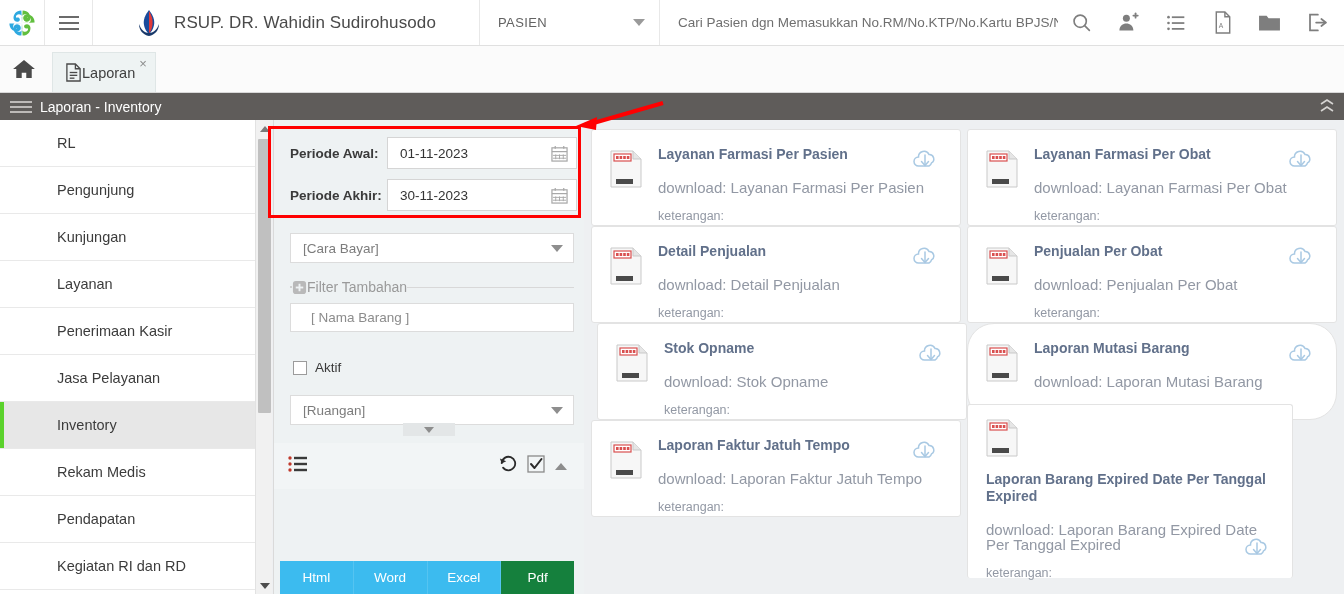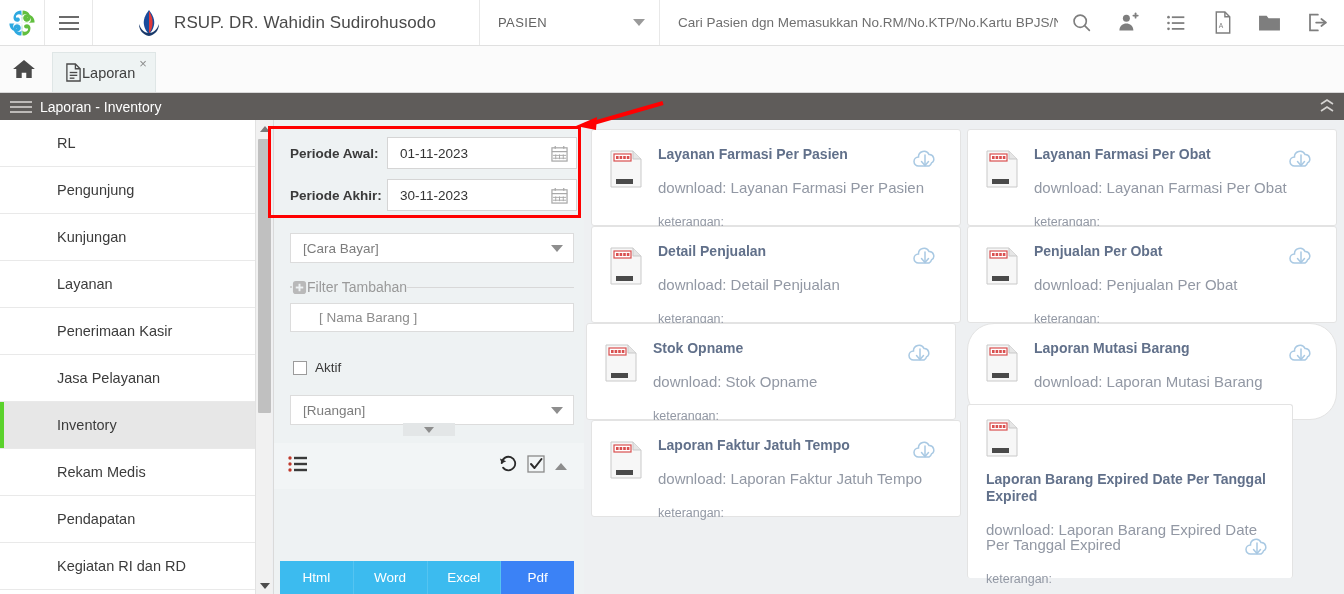--- a/index.html
+++ b/index.html
@@ -141,21 +141,21 @@
   .fp-legend {
     position: absolute; left: 16px; width: 284px; height: 20px; display: flex; align-items: center; gap: 0;
   }
   .fp-legend .plus-ico { width: 15px; height: 15px; }
   .fp-legend .lg-text { font-size: 14px; color: #9a9a9a; }
   .fp-legend .lg-line { flex: 1 1 auto; height: 1px; background: #d8d8d8; }
   .fp-legend .lg-dot { width: 2px; height: 2px; background: #d0d0d0; }
 
   .fp-input {
     position: absolute; left: 16px; width: 284px; height: 29px; background: #fff;
-    border: 1px solid #dcdcdc; display: flex; align-items: center; padding-left: 28px;
+    border: 1px solid #dcdcdc; display: flex; align-items: center; padding-left: 20px;
   }
   .fp-input .ph { font-size: 13.5px; color: #8c8c8c; }
 
   .fp-check { position: absolute; left: 19px; display: flex; align-items: center; gap: 8px; }
   .cbox { width: 14px; height: 14px; border: 1px solid #9b9b9b; background: #fff; cursor: pointer; }
   .fp-check .cb-label { font-size: 13.5px; color: #3a3a3a; }
 
   .fp-expander {
     position: absolute; left: 400px; width: 52px; height: 13px; background: #e3e6e7;
     display: flex; align-items: center; justify-content: center; cursor: pointer;
@@ -168,34 +168,34 @@
   }
   .tb-right { display: flex; align-items: center; gap: 10px; }
   .up-tri { width: 0; height: 0; border-left: 6px solid transparent; border-right: 6px solid transparent; border-bottom: 7px solid #8d8d8d; }
 
   .export-bar { position: absolute; left: 280px; bottom: 0; width: 294px; height: 33px; display: flex; }
   .exp-btn {
     flex: 1 1 0; display: flex; align-items: center; justify-content: center;
     font-size: 13.5px; color: #ffffff; background: #3cbbef; cursor: pointer;
     border-right: 1px solid #55c4f1;
   }
-  .exp-btn.active { background: #3b82f6; border-right: none; }
+  .exp-btn.active { background: #15803d; border-right: none; }
 
   
   .cards-area { position: absolute; left: 584px; top: 0; width: 760px; height: 474px; background: #eef0f2; }
   .card {
     position: absolute; background: #ffffff; border: 1px solid #e3e3e3; border-radius: 3px;
     cursor: pointer;
   }
   .card-inner { position: relative; width: 100%; height: 100%; padding: 16px 14px 0 18px; }
   .rep-icon { position: absolute; left: 18px; top: 20px; width: 32px; height: 38px; }
   .card-text { margin-left: 48px; }
   .card-title { font-size: 14px; color: #61708a; font-weight: bold; line-height: 17px; }
   .card-sub { font-size: 15px; color: #9298a4; margin-top: 17px; line-height: 15px; }
-  .card-note { font-size: 12.5px; color: #9298a4; margin-top: 20px; line-height: 15px; }
+  .card-note { font-size: 12.5px; color: #9298a4; margin-top: 14px; line-height: 15px; }
   .cloud-dl { position: absolute; width: 26px; height: 24px; cursor: pointer; }
 
   .card.wide .card-text { margin-left: 0; margin-top: 52px; }
   .card.wide .rep-icon { top: 14px; }
 
   
   .red-box {
     position: absolute; left: 268px; top: 126px; width: 313px; height: 92px;
     border: 3px solid #ff0000; pointer-events: none; z-index: 50;
   }
@@ -597,21 +597,21 @@
           <span class="cloud-dl" style="right:22px; top:18px;">
             <svg width="26" height="24" viewBox="0 0 26 24" fill="none" stroke="#a9c9e3" stroke-width="1.5">
               <path d="M6.5 18 a4.5 4.5 0 0 1 0-9 a5.5 5.5 0 0 1 10.5-2.5 a4.5 4.5 0 0 1 2.5 8.4 a4.5 4.5 0 0 1-2.5 3.1 z"></path>
               <line x1="13" y1="7" x2="13" y2="17" stroke-linecap="round"></line>
               <path d="M9.5 13.5 L13 17.5 L16.5 13.5" stroke-linecap="round" stroke-linejoin="round"></path>
             </svg>
           </span>
         </div>
       </div>
 
-      <div class="card" style="left:2px; top:203px; width:370px; height:97px;">
+      <div class="card" style="left:13px; top:203px; width:370px; height:97px;">
         <div class="card-inner">
           <span class="rep-icon">
             <svg width="32" height="38" viewBox="0 0 32 38">
               <path d="M1 1 h22 l8 8 v28 h-30 z" fill="#f7f7f7" stroke="#c9c9c9" stroke-width="1"></path>
               <path d="M23 1 v8 h8" fill="#e6e6e6" stroke="#c9c9c9" stroke-width="1"></path>
               <rect x="4" y="4" width="17" height="7" fill="#fff" stroke="#d94f4f" stroke-width="1.2"></rect>
               <rect x="6" y="6" width="2.6" height="3" fill="#d94f4f"></rect>
                 <rect x="9.6" y="6" width="2.6" height="3" fill="#d94f4f"></rect>
               <rect x="13.2" y="6" width="2.6" height="3" fill="#d94f4f"></rect>
                 <rect x="16.8" y="6" width="2.6" height="3" fill="#d94f4f"></rect>

